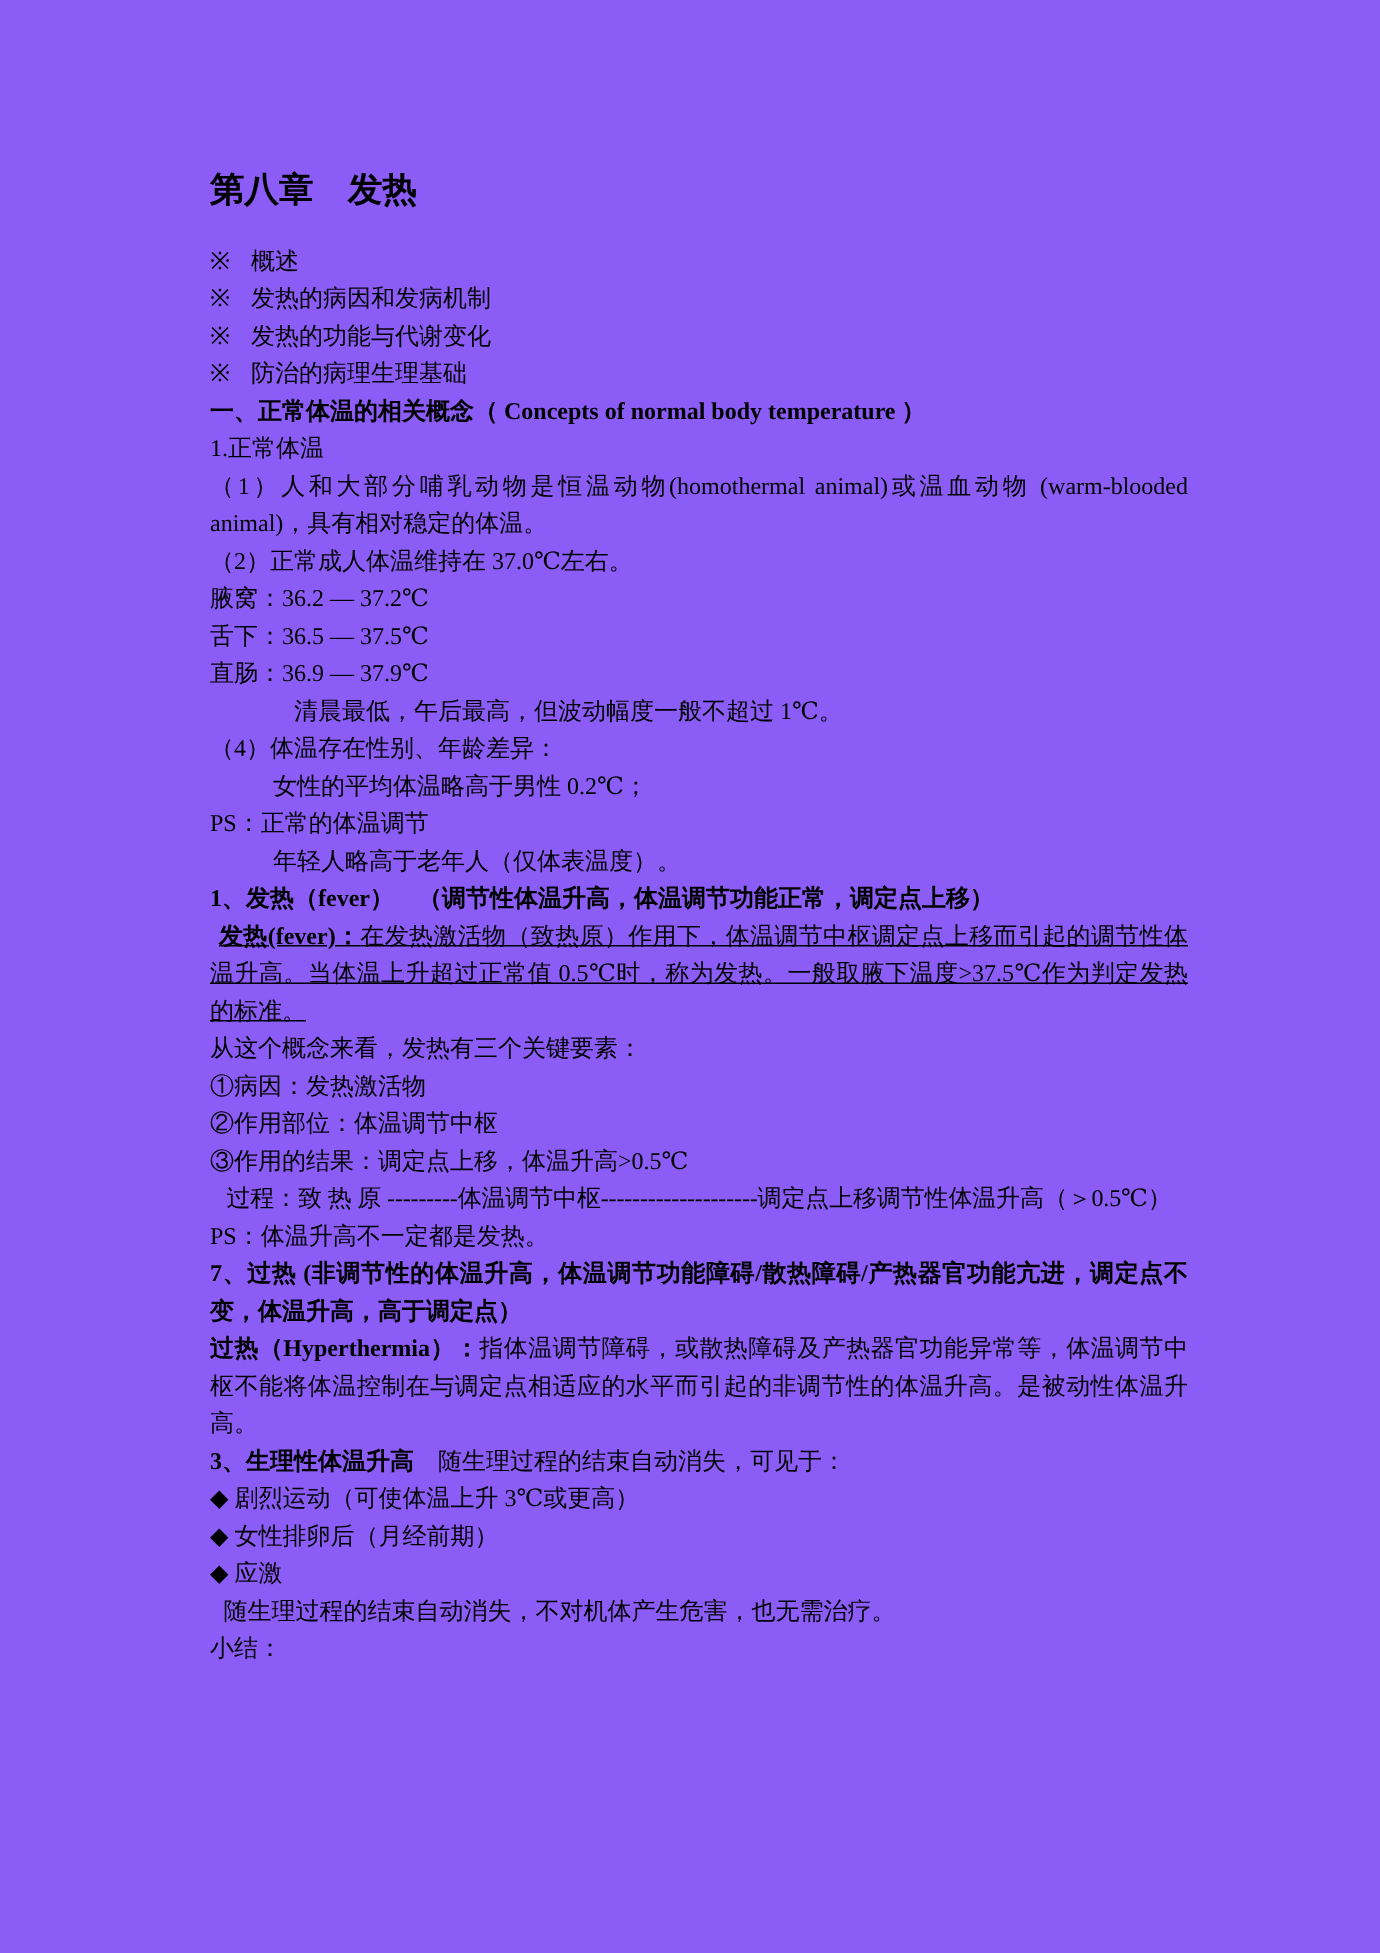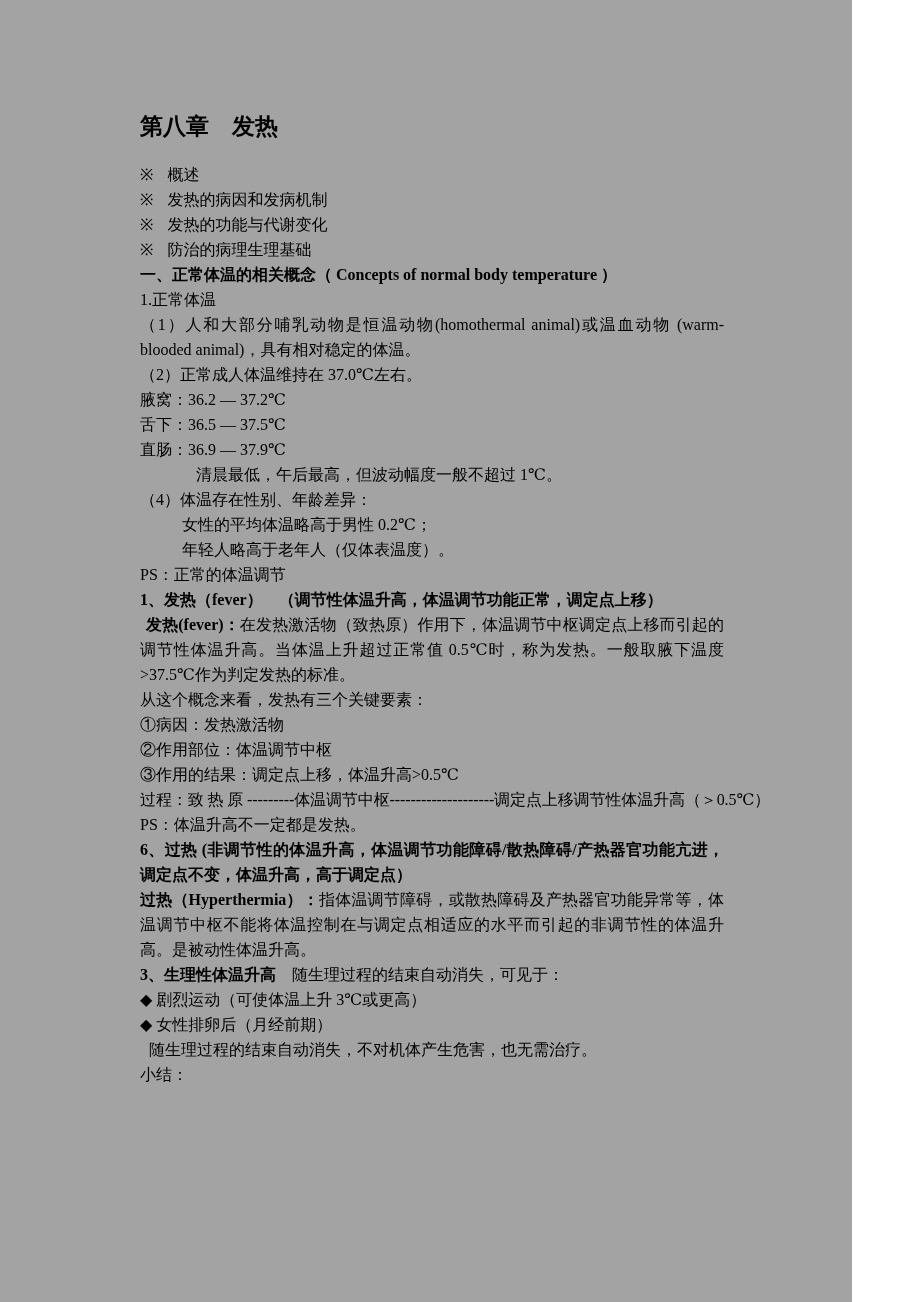--- a/index.html
+++ b/index.html
@@ -1,21 +1,21 @@
 <!DOCTYPE html>
 <html><head>
 <meta charset="utf-8">
 <style>
   * { margin: 0; padding: 0; box-sizing: border-box; }
   html, body { background: #ffffff; }
   .page {
     position: relative;
-    width: 852px;
+    width: 920px;
     height: 1302px;
-    background: #a3a3a3;
+    background: #8b5cf6;
     color: #000000;
     font-family: "Liberation Serif", "DejaVu Serif", serif;
     overflow: hidden;
   }
   .content {
     padding: 112px 128px 0 140px;
   }
   .para {
     font-size: 16px;
     line-height: 25px;
@@ -31,21 +31,21 @@
   }
   .sec2-title {
     font-size: 21px;
     line-height: 32px;
     font-weight: bold;
     margin: 6px 0 7px 0;
   }
   .toc-marker { margin-right: 14px; }
   .ind-a { padding-left: 56px; }  
   .ind-b { padding-left: 42px; }  
-  .ind-c { text-indent: 6px; }    
+  .ind-c { text-indent: 6px; text-decoration: underline; }    
   .ind-d { padding-left: 9px; }   
   .one-line { white-space: nowrap; text-align: center; letter-spacing: -0.1px; }
 </style>
 </head>
 <body>
 
 <div class="page">
   <div class="content">
 
     <h1 class="chapter-title">第八章　发热</h1>
@@ -59,36 +59,37 @@
 
     <p class="para">1.正常体温</p>
     <p class="para">（1）人和大部分哺乳动物是恒温动物(homothermal animal)或温血动物 (warm-blooded animal)，具有相对稳定的体温。</p>
     <p class="para">（2）正常成人体温维持在 37.0℃左右。</p>
     <p class="para">腋窝：36.2 — 37.2℃</p>
     <p class="para">舌下：36.5 — 37.5℃</p>
     <p class="para">直肠：36.9 — 37.9℃</p>
     <p class="para ind-a">清晨最低，午后最高，但波动幅度一般不超过 1℃。</p>
     <p class="para">（4）体温存在性别、年龄差异：</p>
     <p class="para ind-b">女性的平均体温略高于男性 0.2℃；</p>
+    <p class="para">PS：正常的体温调节</p>
     <p class="para ind-b">年轻人略高于老年人（仅体表温度）。</p>
-    <p class="para">PS：正常的体温调节</p>
 
 
     <h3 class="para bold">1、发热（fever）　（调节性体温升高，体温调节功能正常，调定点上移）</h3>
     <p class="para ind-c"><span class="bold">发热(fever)：</span><span>在发热激活物（致热原）作用下，体温调节中枢调定点上移而引起的调节性体温升高。当体温上升超过正常值 0.5℃时，称为发热。一般取腋下温度&gt;37.5℃作为判定发热的标准。</span></p>
     <p class="para">从这个概念来看，发热有三个关键要素：</p>
     <p class="para">①病因：发热激活物</p>
     <p class="para">②作用部位：体温调节中枢</p>
     <p class="para">③作用的结果：调定点上移，体温升高&gt;0.5℃</p>
     <p class="para one-line">过程：致 热 原 ---------体温调节中枢--------------------调定点上移调节性体温升高（＞0.5℃）</p>
     <p class="para">PS：体温升高不一定都是发热。</p>
 
-    <h3 class="para bold">6、过热 (非调节性的体温升高，体温调节功能障碍/散热障碍/产热器官功能亢进，调定点不变，体温升高，高于调定点）</h3>
+    <h3 class="para bold">7、过热 (非调节性的体温升高，体温调节功能障碍/散热障碍/产热器官功能亢进，调定点不变，体温升高，高于调定点）</h3>
     <p class="para"><span class="bold">过热（Hyperthermia）：</span><span>指体温调节障碍，或散热障碍及产热器官功能异常等，体温调节中枢不能将体温控制在与调定点相适应的水平而引起的非调节性的体温升高。是被动性体温升高。</span></p>
 
     <p class="para"><span class="bold">3、生理性体温升高</span><span>　随生理过程的结束自动消失，可见于：</span></p>
     <p class="para">◆ 剧烈运动（可使体温上升 3℃或更高）</p>
     <p class="para">◆ 女性排卵后（月经前期）</p>
+    <p class="para">◆ 应激</p>
     <p class="para ind-d">随生理过程的结束自动消失，不对机体产生危害，也无需治疗。</p>
     <p class="para">小结：</p>
 
   </div>
 </div>
 
 </body></html>

